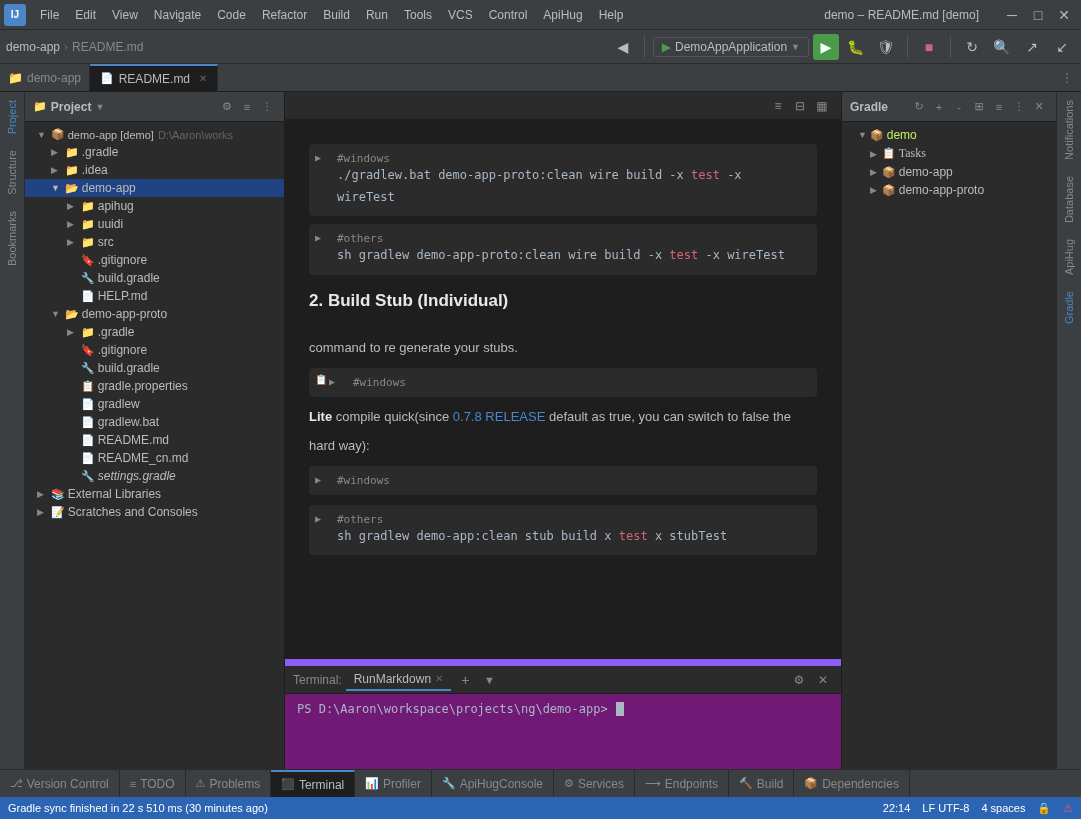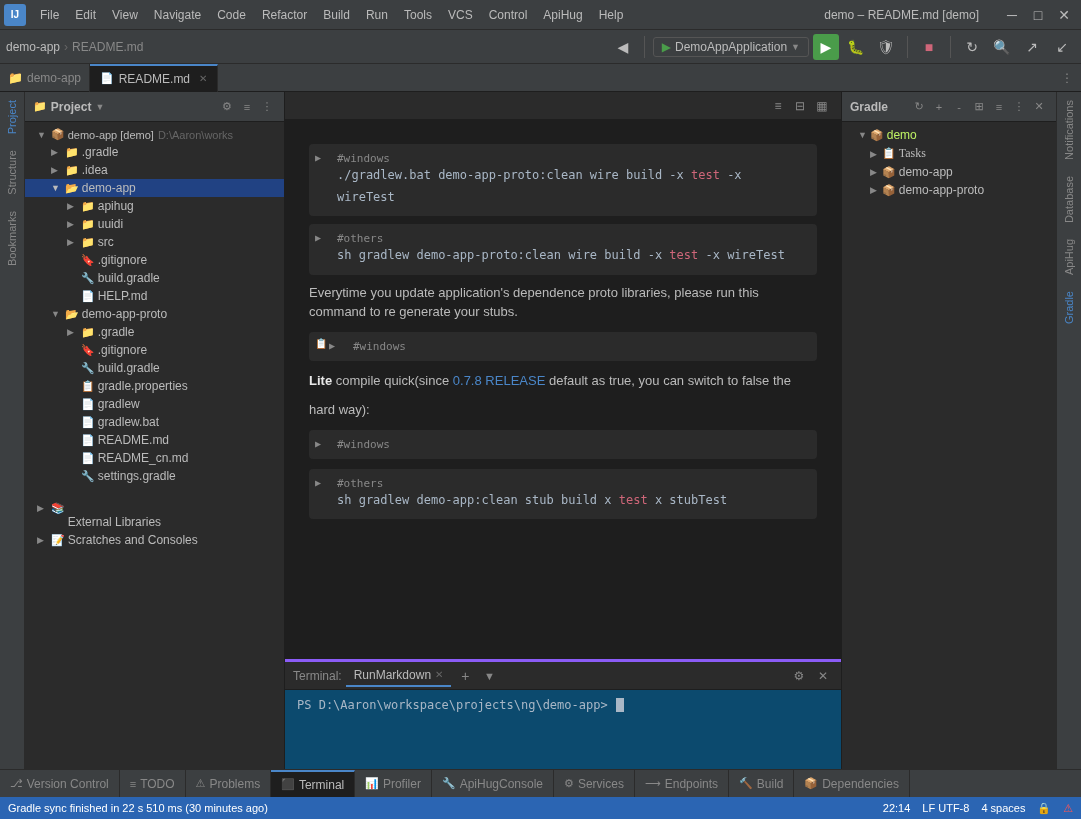--- a/index.html
+++ b/index.html
@@ -221,28 +221,28 @@
 
       <div style="display:flex;align-items:center;padding:2px 4px;cursor:pointer;font-size:12px;">
         <span style="width:52px;"></span>
         <span style="font-size:11px;margin-right:3px;color:#6897bb;">📄</span>
         <span style="color:#bbbbbb;font-size:12px;">README_cn.md</span>
       </div>
 
       <div style="display:flex;align-items:center;padding:2px 4px;cursor:pointer;font-size:12px;">
         <span style="width:52px;"></span>
         <span style="font-size:11px;margin-right:3px;color:#4cba4c;">🔧</span>
-        <span style="color:#bbbbbb;font-size:12px;">settings.gradle</span>
+        <span style="color:#bbbbbb;font-size:12px;font-style:italic;">settings.gradle</span>
       </div>
 
       <div style="display:flex;align-items:center;padding:2px 4px;cursor:pointer;font-size:12px;">
         <span style="width:8px;"></span>
         <span style="width:14px;color:#888;font-size:9px;">▶</span>
         <span style="font-size:11px;margin-right:3px;">📚</span>
-        <span style="color:#bbbbbb;font-size:12px;margin-top:28px;">External Libraries</span>
+        <span style="color:#bbbbbb;font-size:12px;">External Libraries</span>
       </div>
 
       <div style="display:flex;align-items:center;padding:2px 4px;cursor:pointer;font-size:12px;">
         <span style="width:8px;"></span>
         <span style="width:14px;color:#888;font-size:9px;">▶</span>
         <span style="font-size:11px;margin-right:3px;">📝</span>
         <span style="color:#bbbbbb;font-size:12px;">Scratches and Consoles</span>
       </div>
     </div>
   </div>
@@ -272,23 +272,24 @@
         <div style="background:#2b2b2b;border-radius:4px;margin:8px 0;padding:8px 12px;font-family:'Consolas',monospace;font-size:12px;position:relative;">
           <span style="position:absolute;left:6px;top:8px;color:#888;cursor:pointer;font-size:10px;">▶</span>
           <div style="padding-left:16px;">
             <div style="color:#888;font-size:11px;">#others</div>
             <div style="color:#a9b7c6;line-height:1.8;">
               sh gradlew demo-app-proto:clean wire build -x <span style="color:#cf6679;">test</span> -x wireTest
             </div>
           </div>
         </div>
 
+        <div style="color:#e8e8e8;font-size:17px;font-weight:bold;margin:16px 0 8px 0;">2. Build Stub (Individual)</div>
 
         <p style="color:#bbbbbb;font-size:13px;line-height:1.5;margin:6px 0;">
-          <span>Everytime you update application's dependence proto libraries, please run this</span><br>
+          <br>
           <span>command to re generate your stubs.</span>
         </p>
 
         <div style="background:#2b2b2b;border-radius:4px;margin:10px 0;padding:8px 12px;font-family:'Consolas',monospace;font-size:12px;position:relative;">
           <span style="position:absolute;top:6px;left:6px;color:#888;cursor:pointer;font-size:10px;">📋</span>
           <span style="position:absolute;left:20px;top:8px;color:#888;cursor:pointer;font-size:10px;">▶</span>
           <div style="padding-left:32px;">
             <div style="color:#888;font-size:11px;">#windows</div>
           </div>
         </div>
@@ -314,21 +315,21 @@
           <span style="position:absolute;left:6px;top:8px;color:#888;cursor:pointer;font-size:10px;">▶</span>
           <div style="padding-left:16px;">
             <div style="color:#888;font-size:11px;">#others</div>
             <div style="color:#a9b7c6;line-height:1.8;">
               sh gradlew demo-app:clean stub build  x <span style="color:#cf6679;">test</span>  x stubTest
             </div>
           </div>
         </div>
       </div>
 
-      <div style="background:#0c4a6e;flex-shrink:0;border-top:3px solid #8b5cf6;height:110px;display:flex;flex-direction:column;">
+      <div style="background:#701a75;flex-shrink:0;border-top:7px solid #8b5cf6;height:110px;display:flex;flex-direction:column;">
         <div style="display:flex;align-items:center;height:28px;background:#2b2b2b;border-bottom:1px solid #1e1e1e;padding:0 8px;gap:4px;">
           <span style="color:#888;font-size:12px;">Terminal:</span>
           <div style="display:flex;align-items:center;padding:3px 8px;font-size:12px;color:#bbbbbb;cursor:pointer;gap:4px;border-bottom:2px solid #4a86c8;">
             <span>RunMarkdown</span>
             <span style="color:#666;font-size:10px;cursor:pointer;">✕</span>
           </div>
           <div style="width:20px;height:20px;display:flex;align-items:center;justify-content:center;cursor:pointer;color:#888;font-size:14px;">+</div>
           <div style="width:20px;height:20px;display:flex;align-items:center;justify-content:center;cursor:pointer;color:#888;font-size:11px;">▼</div>
           <div style="flex:1;"></div>
           <div style="width:20px;height:20px;display:flex;align-items:center;justify-content:center;cursor:pointer;color:#888;font-size:12px;">⚙</div>

